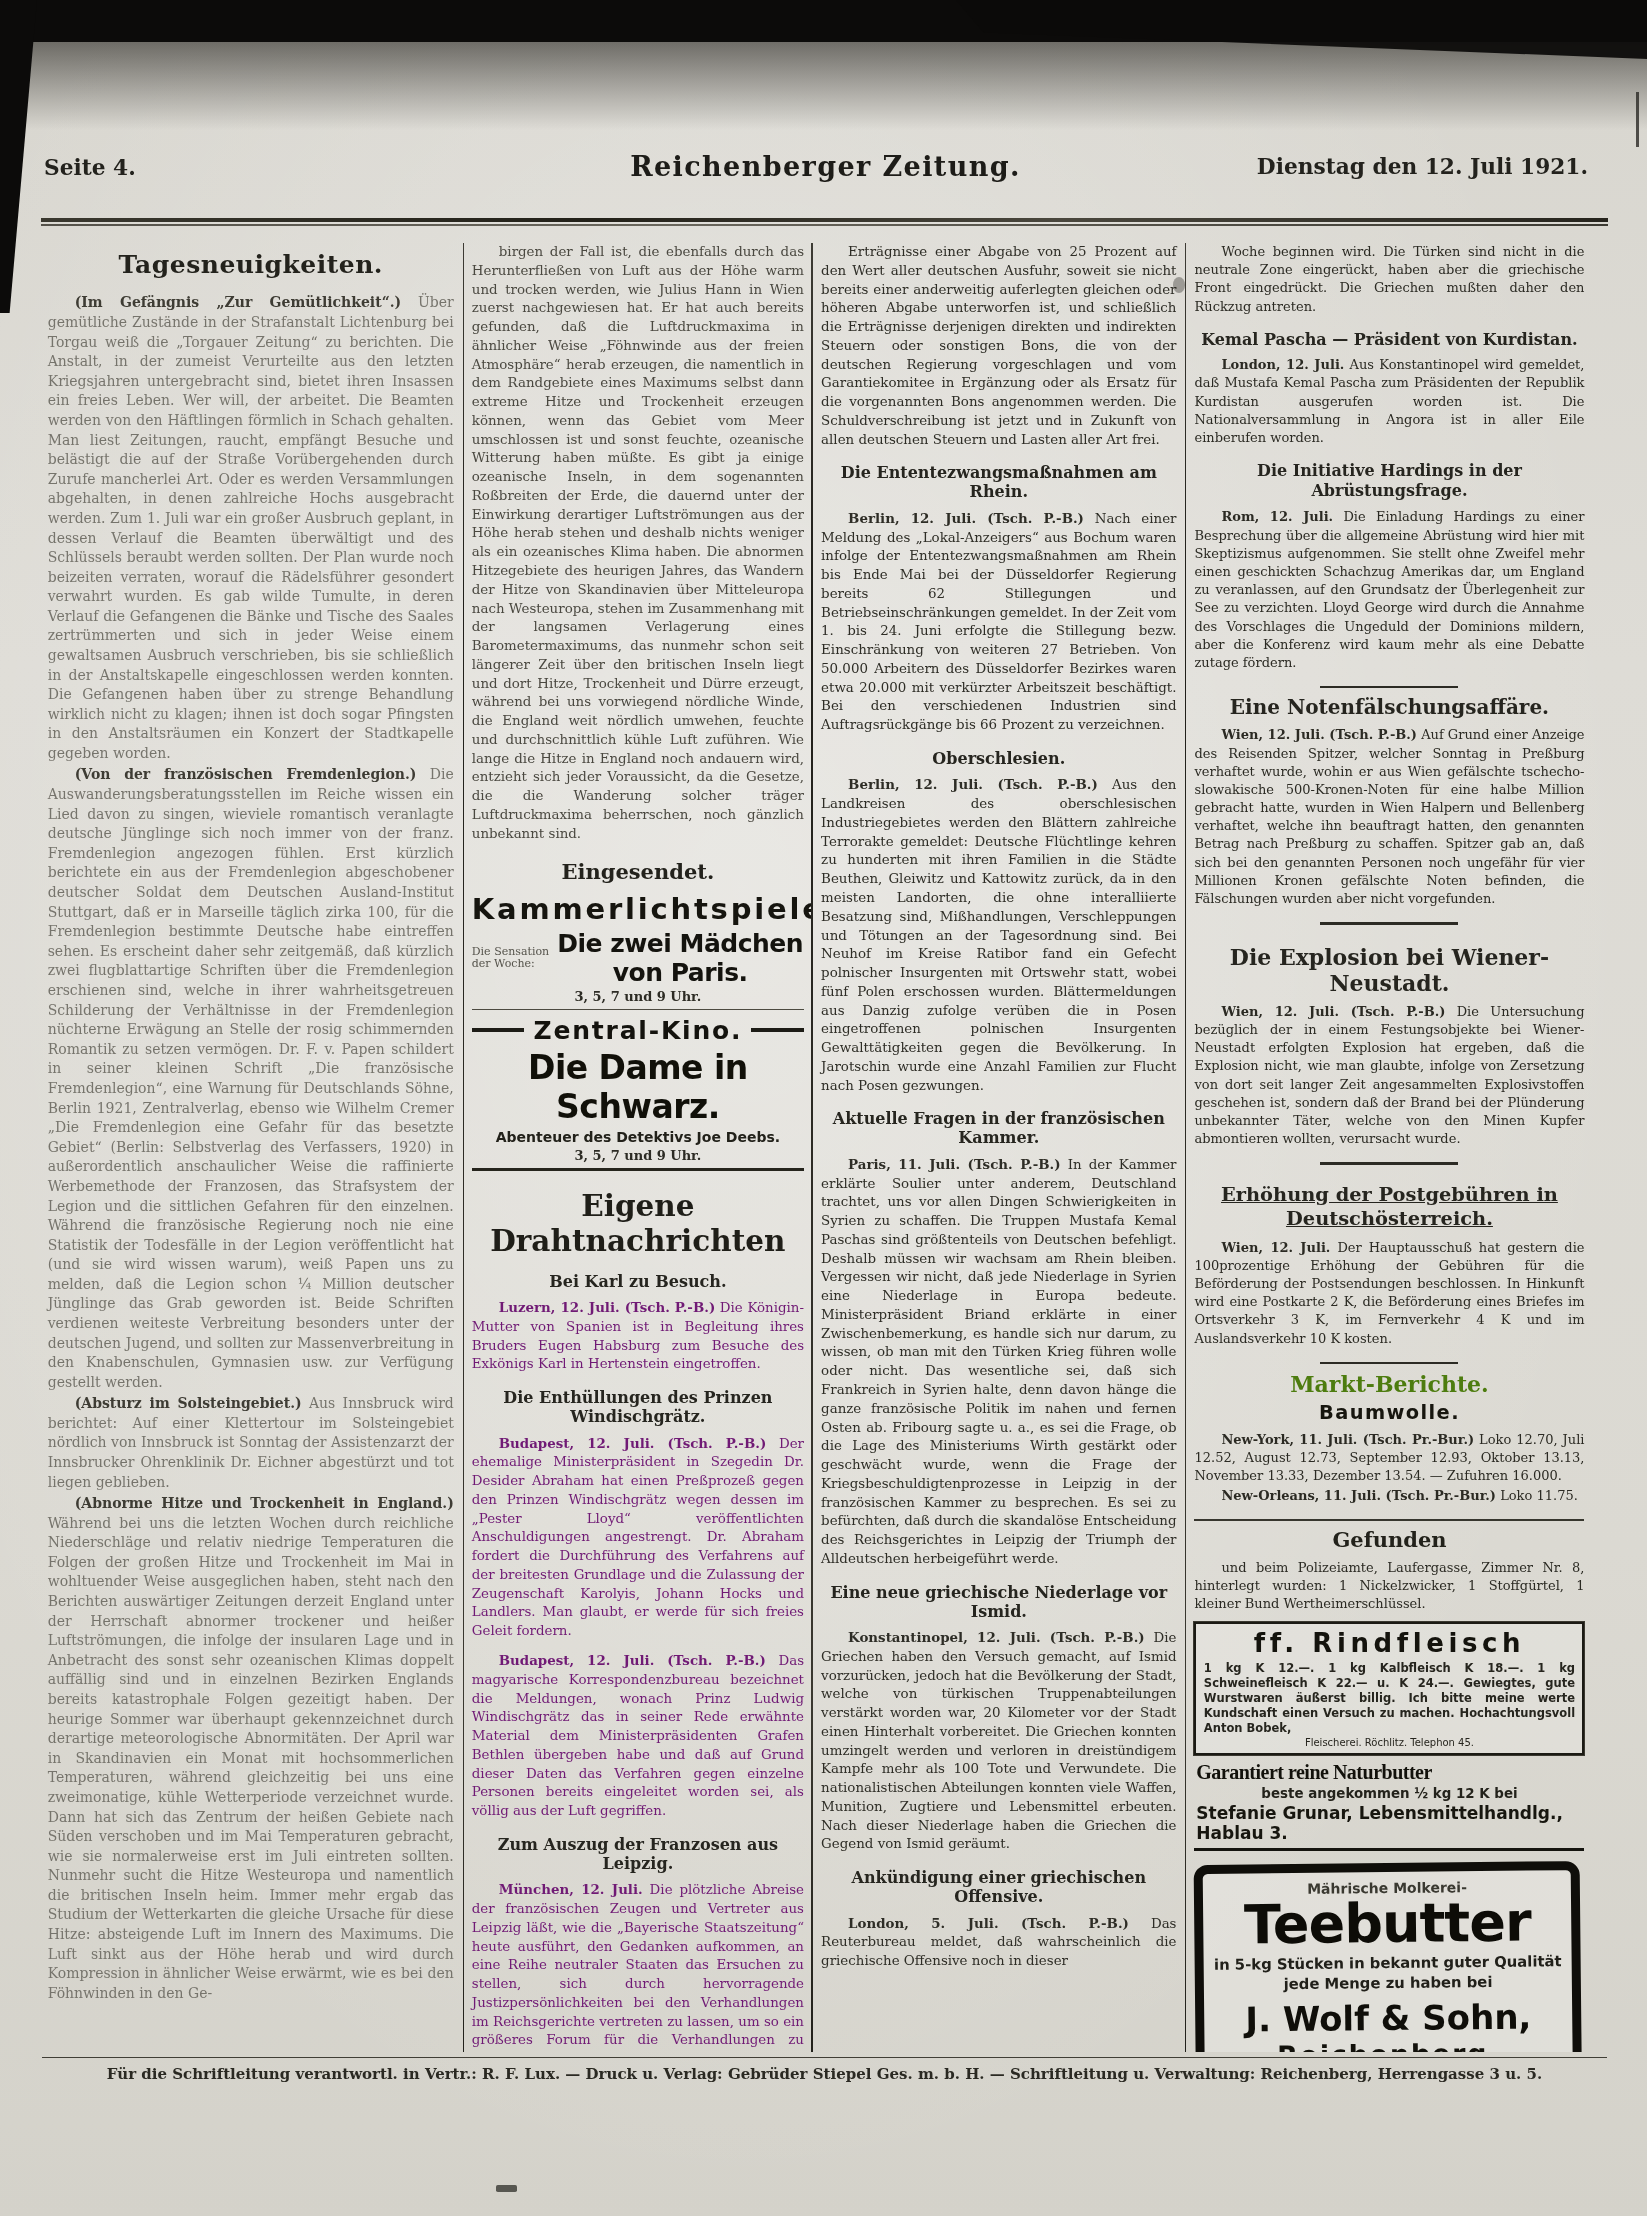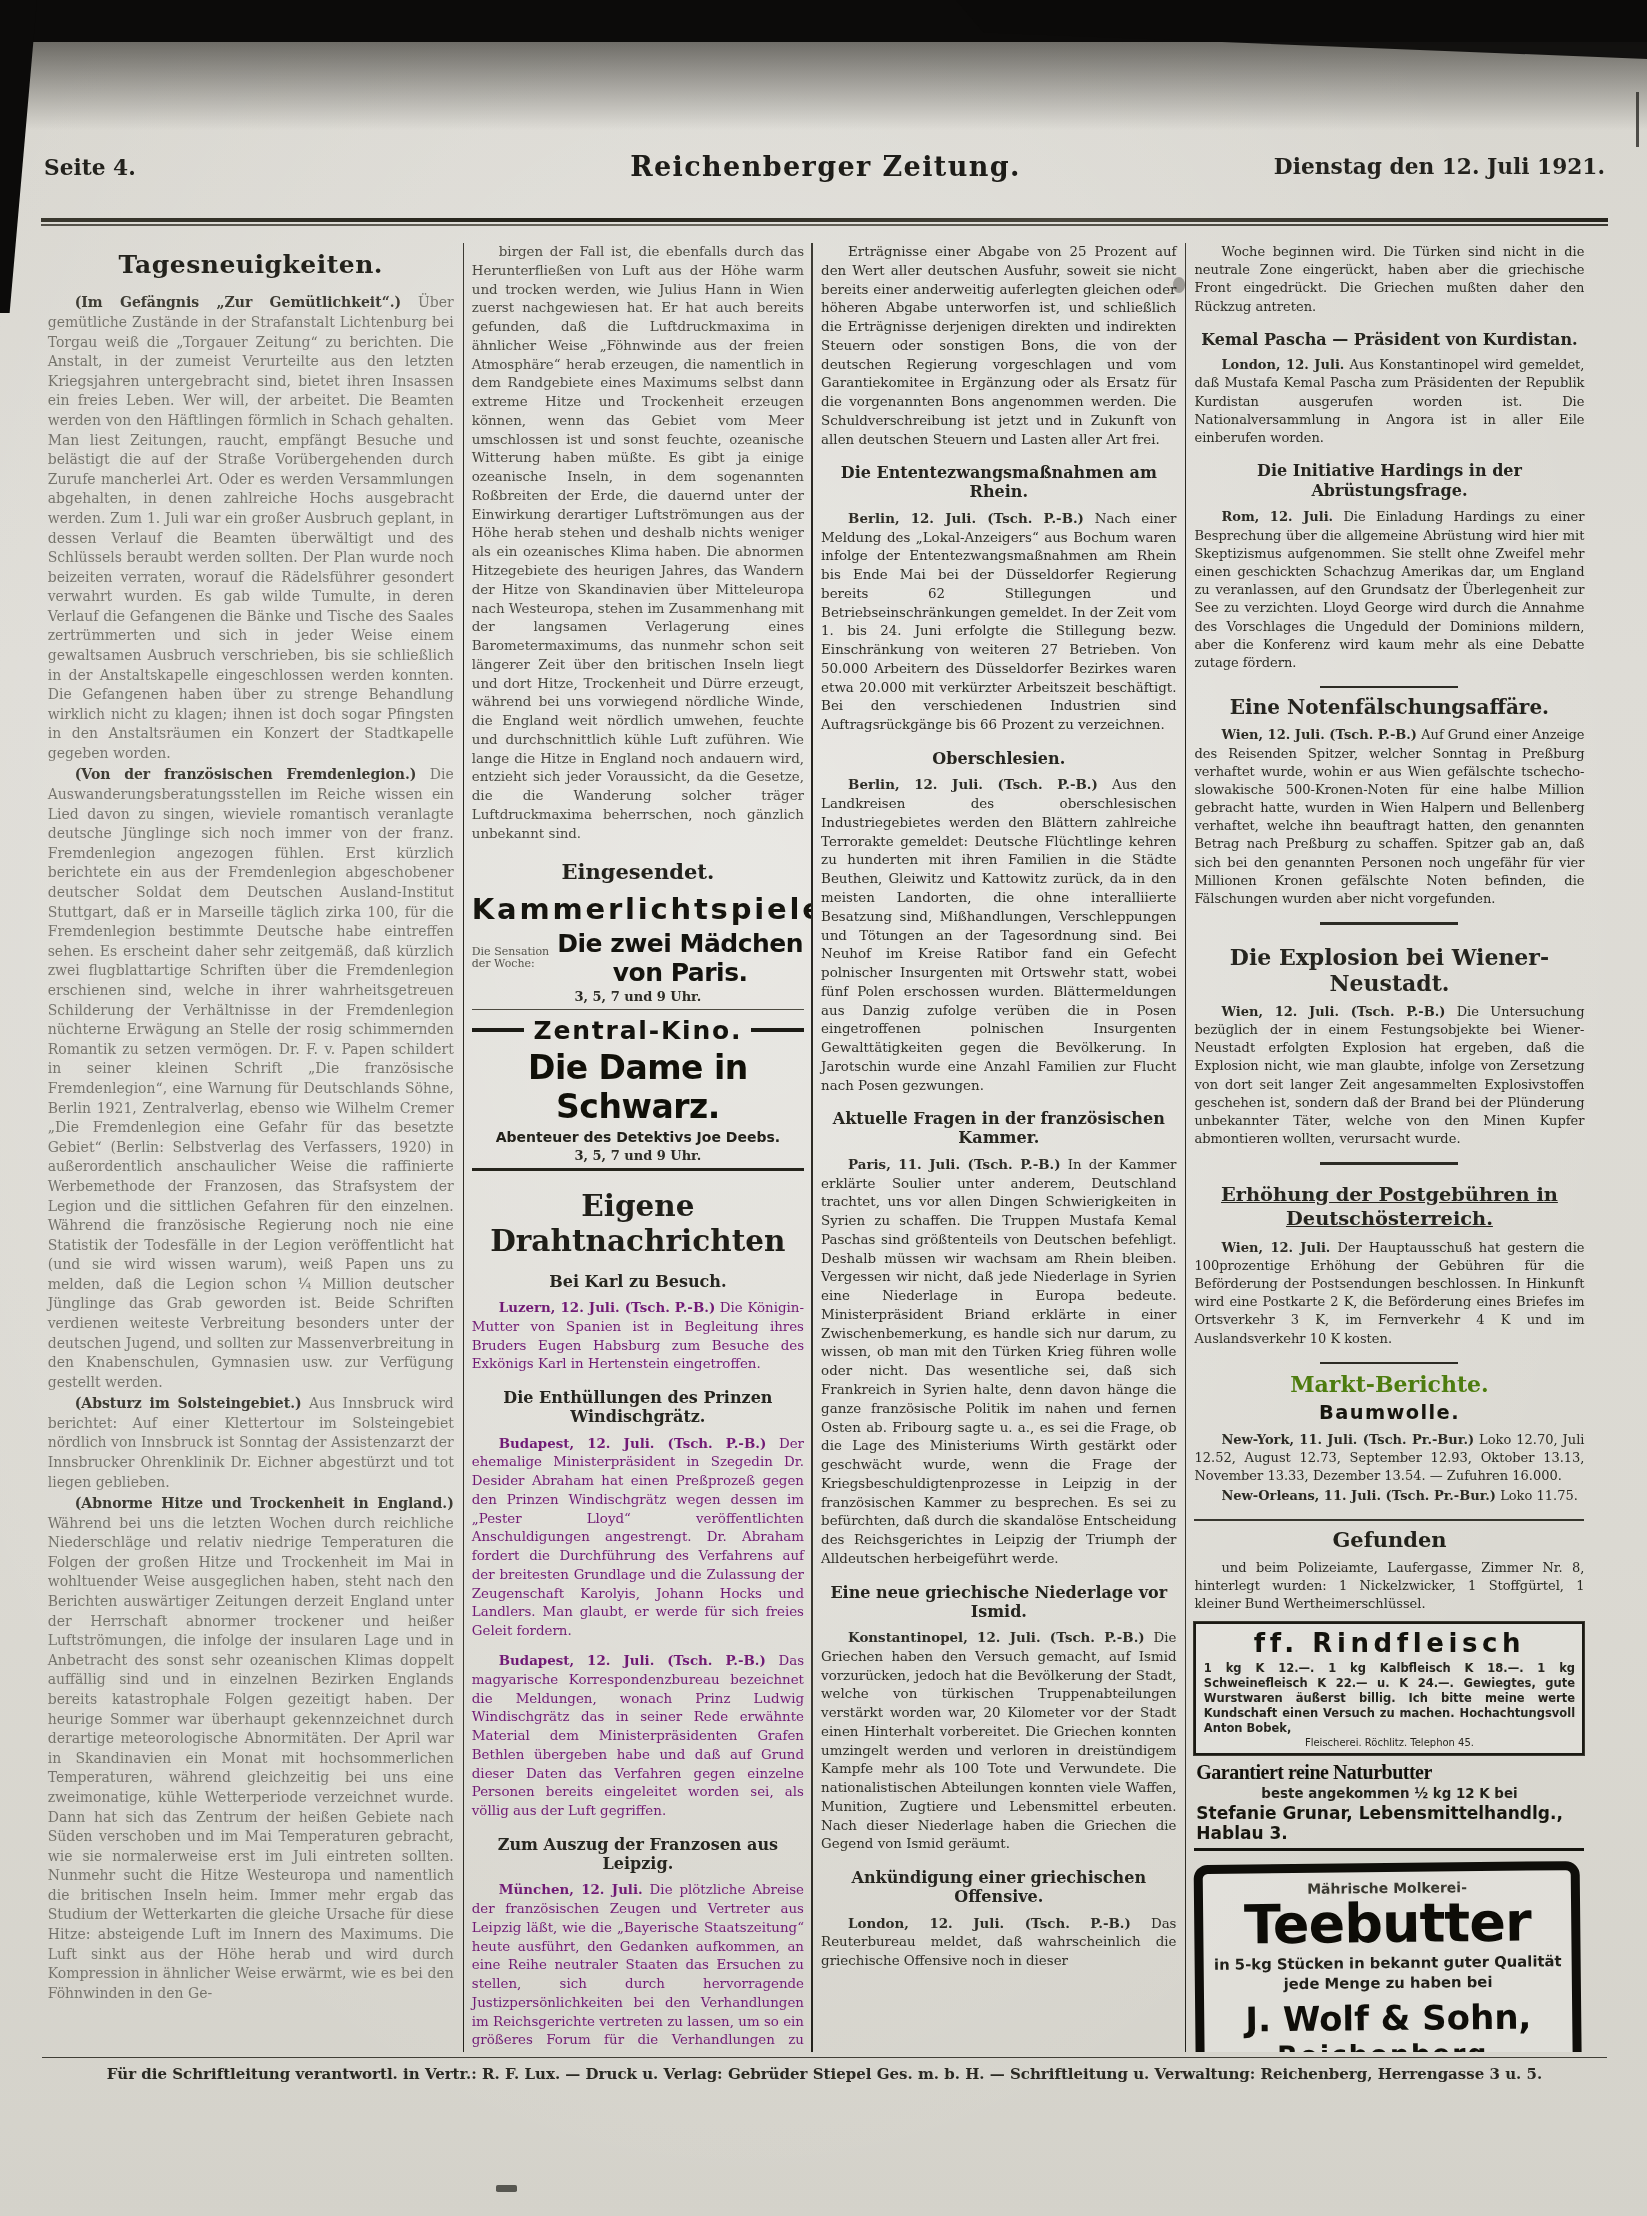--- a/index.html
+++ b/index.html
@@ -17,21 +17,21 @@
   .corner-left{top:0;left:0;width:37px;height:313px;clip-path:polygon(0 0,100% 0,26% 100%,0 100%);}
   .corner-right{top:0;right:0;width:691px;height:59px;opacity:.94;clip-path:polygon(0 0,100% 0,100% 100%,4% 55%);}
   .right-tick{top:92px;right:8.3px;width:3.2px;height:55px;background:#2a2925;opacity:.8;}
   .smudge-a{top:2185px;left:496px;width:21px;height:7.4px;background:#2e2d28;opacity:.75;border-radius:1.8px;}
   .smudge-b{top:277px;left:1173px;width:12px;height:15.7px;background:#8b8a85;opacity:.8;border-radius:50%;}
 
   
   .pg-header{position:absolute;top:147px;left:44px;width:1563px;height:46px;}
   .pg-left{position:absolute;left:0;top:8.3px;font-size:21.7px;font-weight:bold;color:#23221d;}
   .pg-center{position:absolute;left:50%;transform:translateX(-50%);top:3.7px;font-size:27px;font-weight:bold;letter-spacing:1.4px;color:#1d1c18;}
-  .pg-right{position:absolute;right:2px;top:6.5px;font-size:21.7px;font-weight:bold;color:#23221d;}
+  .pg-right{position:absolute;right:19px;top:6.5px;font-size:21.7px;font-weight:bold;color:#23221d;}
   .head-rule{position:absolute;top:218px;left:41px;width:1567px;filter:blur(0.3px);}
   .head-rule .r1{height:3.7px;background:linear-gradient(90deg,#3a382f,#232119 35%,#4a473d 65%,#26241d);}
   .head-rule .r2{height:1.8px;margin-top:2.8px;background:linear-gradient(90deg,#55524a,#6a675d 40%,#3c3a32);}
 
   
   .columns{position:absolute;top:243px;left:44px;width:1563px;height:1809px;display:flex;}
   .col{overflow:hidden;box-sizing:border-box;}
   .c1{width:419px;padding:0 9.2px 0 3.7px;}
   .c2{width:347px;padding:0 7.4px;}
   .c3{width:372px;padding:0 8.3px;}
@@ -181,21 +181,21 @@
     <div class="subhead">Oberschlesien.</div>
     <p class="body"><span class="dateline">Berlin, 12. Juli. (Tsch. P.-B.)</span> <span>Aus den Landkreisen des oberschlesischen Industriegebietes werden den Blättern zahlreiche Terrorakte gemeldet: Deutsche Flüchtlinge kehren zu hunderten mit ihren Familien in die Städte Beuthen, Gleiwitz und Kattowitz zurück, da in den meisten Landorten, die ohne interalliierte Besatzung sind, Mißhandlungen, Verschleppungen und Tötungen an der Tagesordnung sind. Bei Neuhof im Kreise Ratibor fand ein Gefecht polnischer Insurgenten mit Ortswehr statt, wobei fünf Polen erschossen wurden. Blättermeldungen aus Danzig zufolge verüben die in Posen eingetroffenen polnischen Insurgenten Gewalttätigkeiten gegen die Bevölkerung. In Jarotschin wurde eine Anzahl Familien zur Flucht nach Posen gezwungen.</span></p>
 
     <div class="subhead">Aktuelle Fragen in der französischen Kammer.</div>
     <p class="body"><span class="dateline">Paris, 11. Juli. (Tsch. P.-B.)</span> <span>In der Kammer erklärte Soulier unter anderem, Deutschland trachtet, uns vor allen Dingen Schwierigkeiten in Syrien zu schaffen. Die Truppen Mustafa Kemal Paschas sind größtenteils von Deutschen befehligt. Deshalb müssen wir wachsam am Rhein bleiben. Vergessen wir nicht, daß jede Niederlage in Syrien eine Niederlage in Europa bedeute. Ministerpräsident Briand erklärte in einer Zwischenbemerkung, es handle sich nur darum, zu wissen, ob man mit den Türken Krieg führen wolle oder nicht. Das wesentliche sei, daß sich Frankreich in Syrien halte, denn davon hänge die ganze französische Politik im nahen und fernen Osten ab. Fribourg sagte u. a., es sei die Frage, ob die Lage des Ministeriums Wirth gestärkt oder geschwächt wurde, wenn die Frage der Kriegsbeschuldigtenprozesse in Leipzig in der französischen Kammer zu besprechen. Es sei zu befürchten, daß durch die skandalöse Entscheidung des Reichsgerichtes in Leipzig der Triumph der Alldeutschen herbeigeführt werde.</span></p>
 
     <div class="subhead">Eine neue griechische Niederlage vor Ismid.</div>
     <p class="body"><span class="dateline">Konstantinopel, 12. Juli. (Tsch. P.-B.)</span> <span>Die Griechen haben den Versuch gemacht, auf Ismid vorzurücken, jedoch hat die Bevölkerung der Stadt, welche von türkischen Truppenabteilungen verstärkt worden war, 20 Kilometer vor der Stadt einen Hinterhalt vorbereitet. Die Griechen konnten umzingelt werden und verloren in dreistündigem Kampfe mehr als 100 Tote und Verwundete. Die nationalistischen Abteilungen konnten viele Waffen, Munition, Zugtiere und Lebensmittel erbeuten. Nach dieser Niederlage haben die Griechen die Gegend von Ismid geräumt.</span></p>
 
     <div class="subhead">Ankündigung einer griechischen Offensive.</div>
-    <p class="body"><span class="dateline">London, 12. Juli. (Tsch. P.-B.)</span> <span>Das Reuterbureau meldet, daß wahrscheinlich die griechische Offensive noch in dieser</span></p>
+    <p class="body"><span class="dateline">London, 5. Juli. (Tsch. P.-B.)</span> <span>Das Reuterbureau meldet, daß wahrscheinlich die griechische Offensive noch in dieser</span></p>
   </div>
 
   <div class="vdiv"></div>
 
   <div class="col c4">
     <p class="body noindent">Woche beginnen wird. Die Türken sind nicht in die neutrale Zone eingerückt, haben aber die griechische Front eingedrückt. Die Griechen mußten daher den Rückzug antreten.</p>
 
     <div class="subhead">Kemal Pascha — Präsident von Kurdistan.</div>
     <p class="body"><span class="dateline">London, 12. Juli.</span> <span>Aus Konstantinopel wird gemeldet, daß Mustafa Kemal Pascha zum Präsidenten der Republik Kurdistan ausgerufen worden ist. Die Nationalversammlung in Angora ist in aller Eile einberufen worden.</span></p>
 

